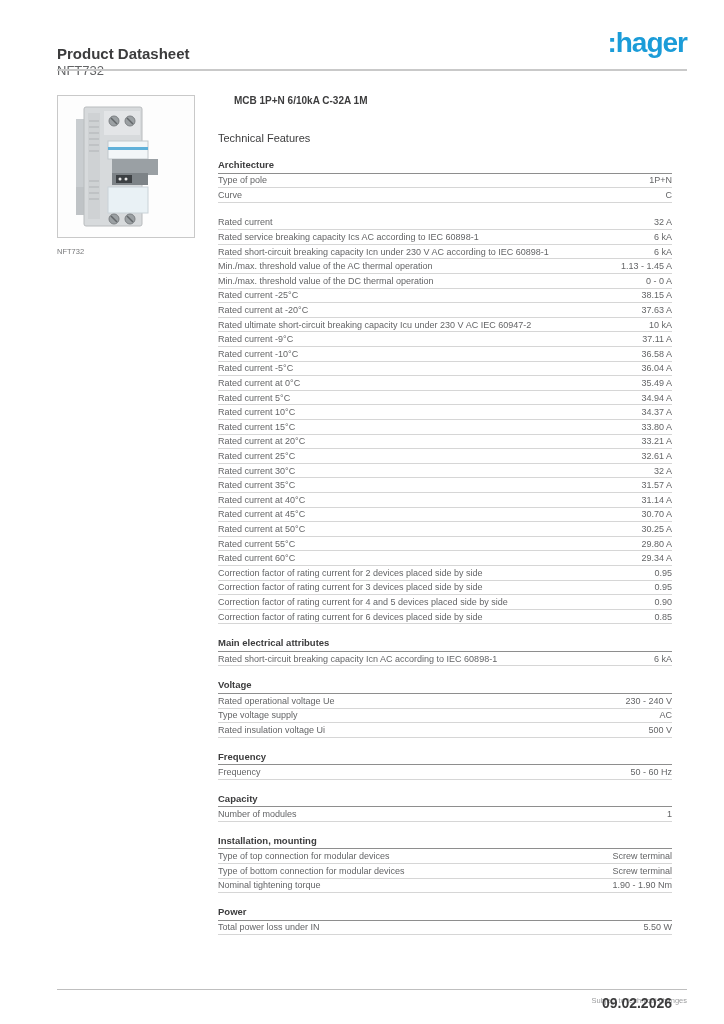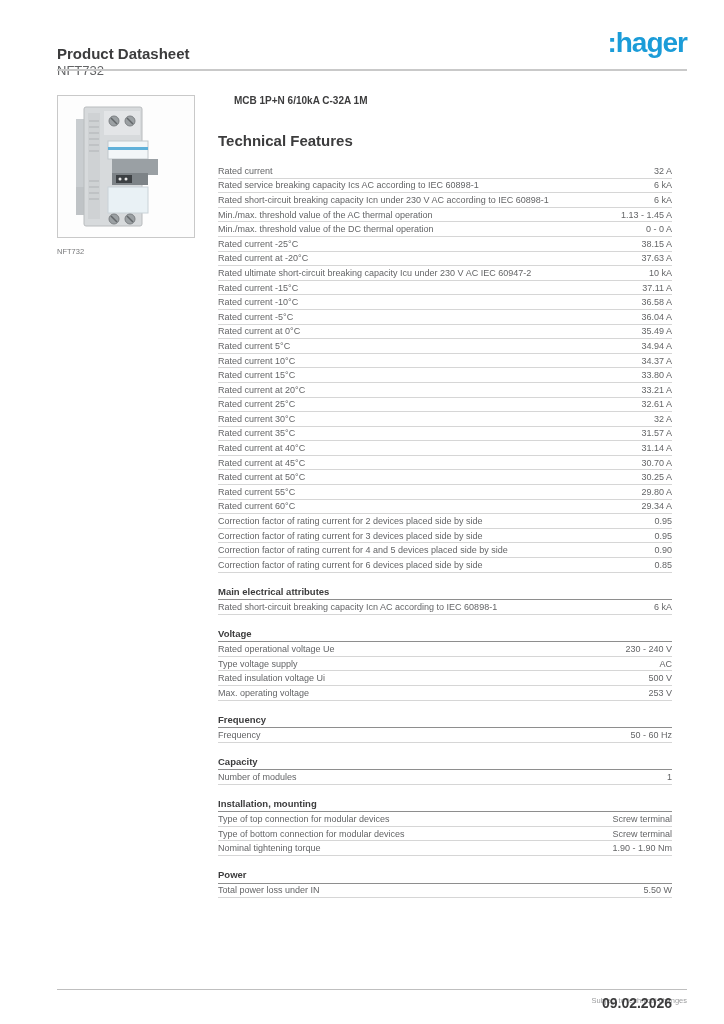--- a/index.html
+++ b/index.html
@@ -34,21 +34,21 @@
   .aside { width: 138px; margin-right: 23px; flex: none; }
   .product-box {
     width: 138px; height: 143px;
     border: 1px solid #c9c9c9; background: #fdfdfd;
     display: flex; align-items: center; justify-content: center;
   }
   .product-caption { margin-top: 9px; font-size: 7.5px; color: #77787a; }
 
   .content { flex: 1; min-width: 0; }
   .product-title { font-size: 10px; font-weight: bold; color: #3c3c3d; padding-left: 16px; }
-  .features-heading { font-size: 15px; font-weight: bold; color: #3c3c3d; margin-top: 26px; }
+  .features-heading { font-size: 11px; font-weight: normal; color: #3c3c3d; margin-top: 26px; }
 
   
   .sections { margin-top: 15px; }
   .section { margin-bottom: 13px; }
   .section + .section { margin-top: 13px; }
   .section-title {
     font-size: 9.5px; font-weight: bold; color: #3c3c3d;
     padding-bottom: 2.5px; border-bottom: 1px solid #8e8e8e;
   }
   .row {
@@ -140,20 +140,33 @@
           </g>
         </svg>
       </div>
       <div class="product-caption">NFT732</div>
     </aside>
 
     <section class="content">
       <h2 class="product-title">MCB 1P+N 6/10kA C-32A 1M</h2>
       <h3 class="features-heading">Technical Features</h3>
       <div class="sections">
+  <div class="section">
+    <div class="section-title">Architecture</div>
+    <div class="rows">
+              <div class="row">
+                <span class="row-label">Type of pole</span>
+                <span class="row-value">1P+N</span>
+              </div>
+              <div class="row">
+                <span class="row-label">Curve</span>
+                <span class="row-value">C</span>
+              </div>
+            </div>
+  </div>
 
   <div class="section">
     <div class="rows">
               <div class="row">
                 <span class="row-label">Rated current</span>
                 <span class="row-value">32 A</span>
               </div>
               <div class="row">
                 <span class="row-label">Rated service breaking capacity Ics AC according to IEC 60898-1</span>
                 <span class="row-value">6 kA</span>
@@ -176,21 +189,21 @@
               </div>
               <div class="row">
                 <span class="row-label">Rated current at -20°C</span>
                 <span class="row-value">37.63 A</span>
               </div>
               <div class="row">
                 <span class="row-label">Rated ultimate short-circuit breaking capacity Icu under 230 V AC IEC 60947-2</span>
                 <span class="row-value">10 kA</span>
               </div>
               <div class="row">
-                <span class="row-label">Rated current -15°C</span>
+                <span class="row-label">Rated current -9°C</span>
                 <span class="row-value">37.11 A</span>
               </div>
               <div class="row">
                 <span class="row-label">Rated current -10°C</span>
                 <span class="row-value">36.58 A</span>
               </div>
               <div class="row">
                 <span class="row-label">Rated current -5°C</span>
                 <span class="row-value">36.04 A</span>
               </div>
@@ -282,24 +295,20 @@
                 <span class="row-label">Rated operational voltage Ue</span>
                 <span class="row-value">230 - 240 V</span>
               </div>
               <div class="row">
                 <span class="row-label">Type voltage supply</span>
                 <span class="row-value">AC</span>
               </div>
               <div class="row">
                 <span class="row-label">Rated insulation voltage Ui</span>
                 <span class="row-value">500 V</span>
-              </div>
-              <div class="row">
-                <span class="row-label">Max. operating voltage</span>
-                <span class="row-value">253 V</span>
               </div>
             </div>
   </div>
 
   <div class="section">
     <div class="section-title">Frequency</div>
     <div class="rows">
               <div class="row">
                 <span class="row-label">Frequency</span>
                 <span class="row-value">50 - 60 Hz</span>

